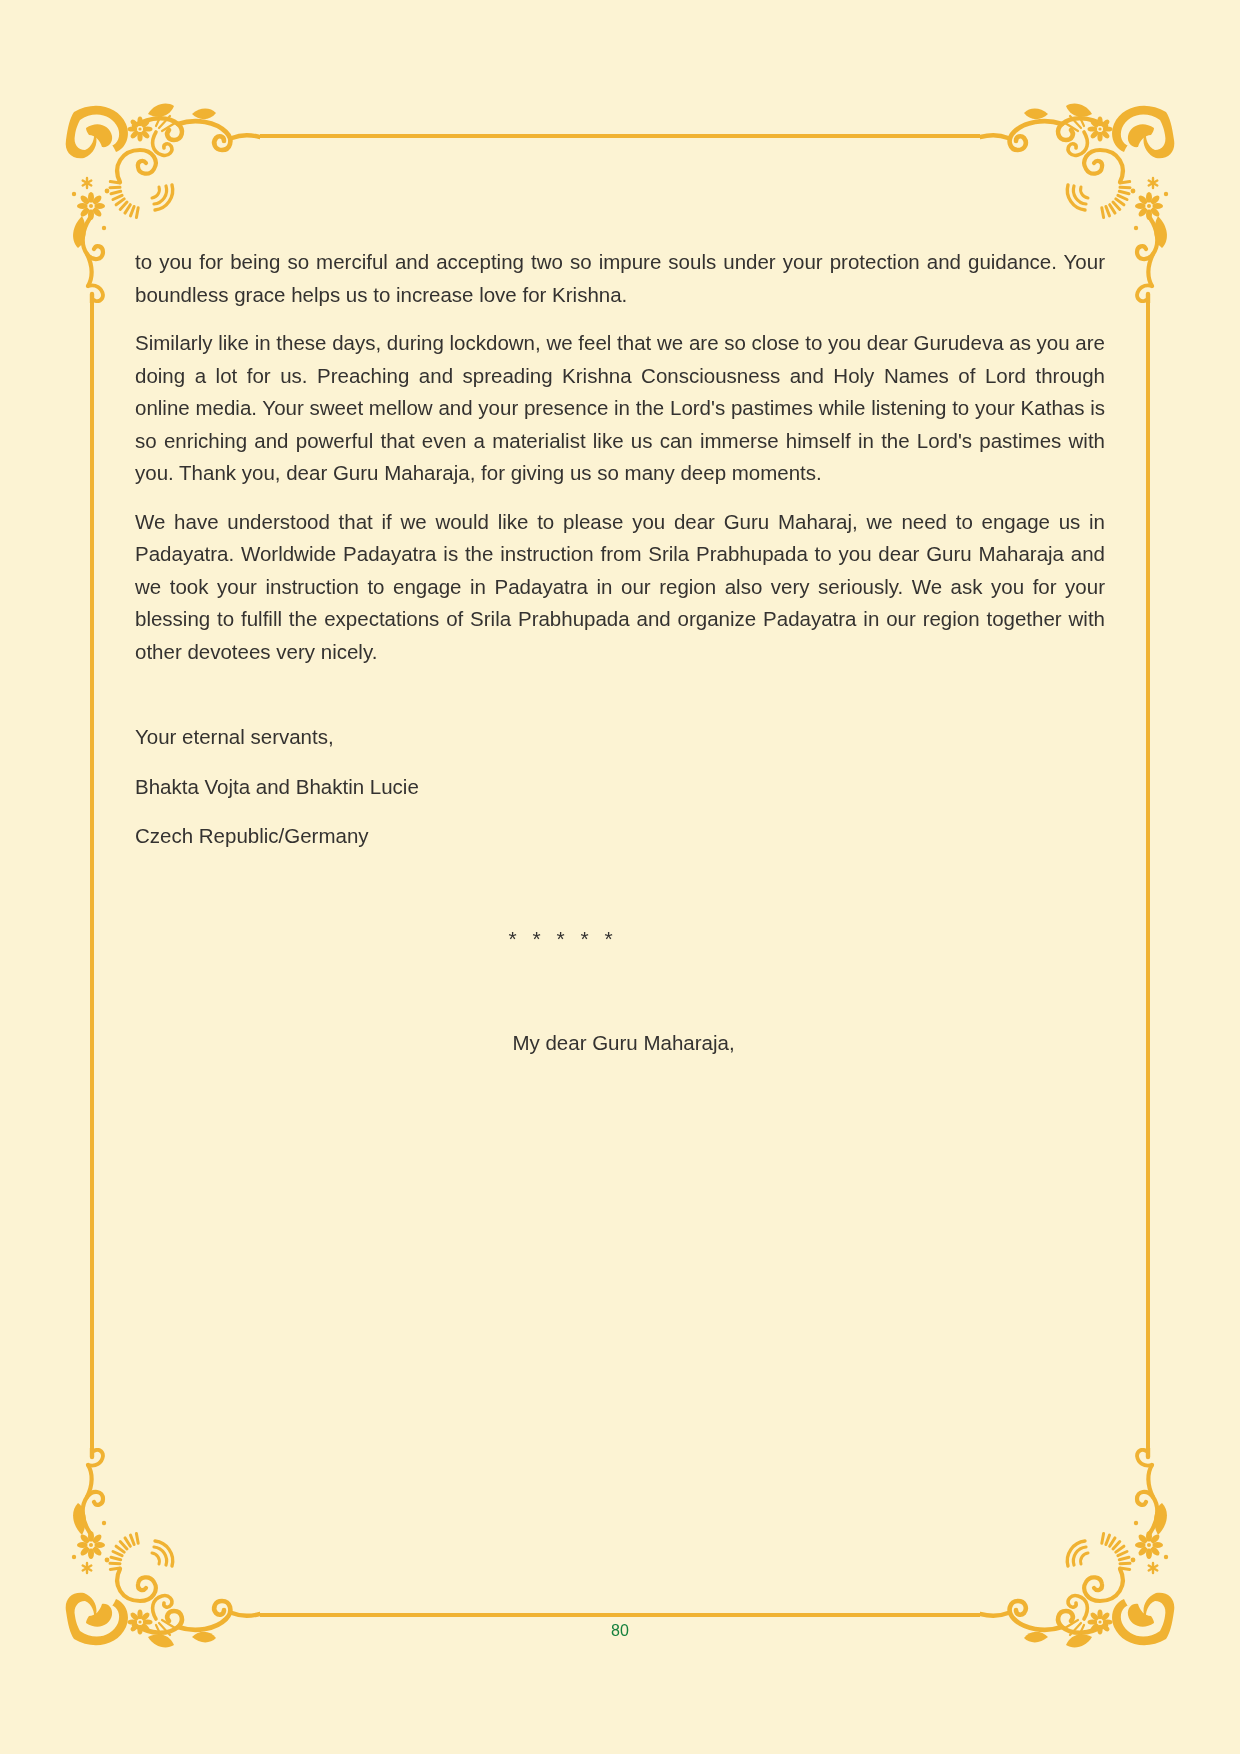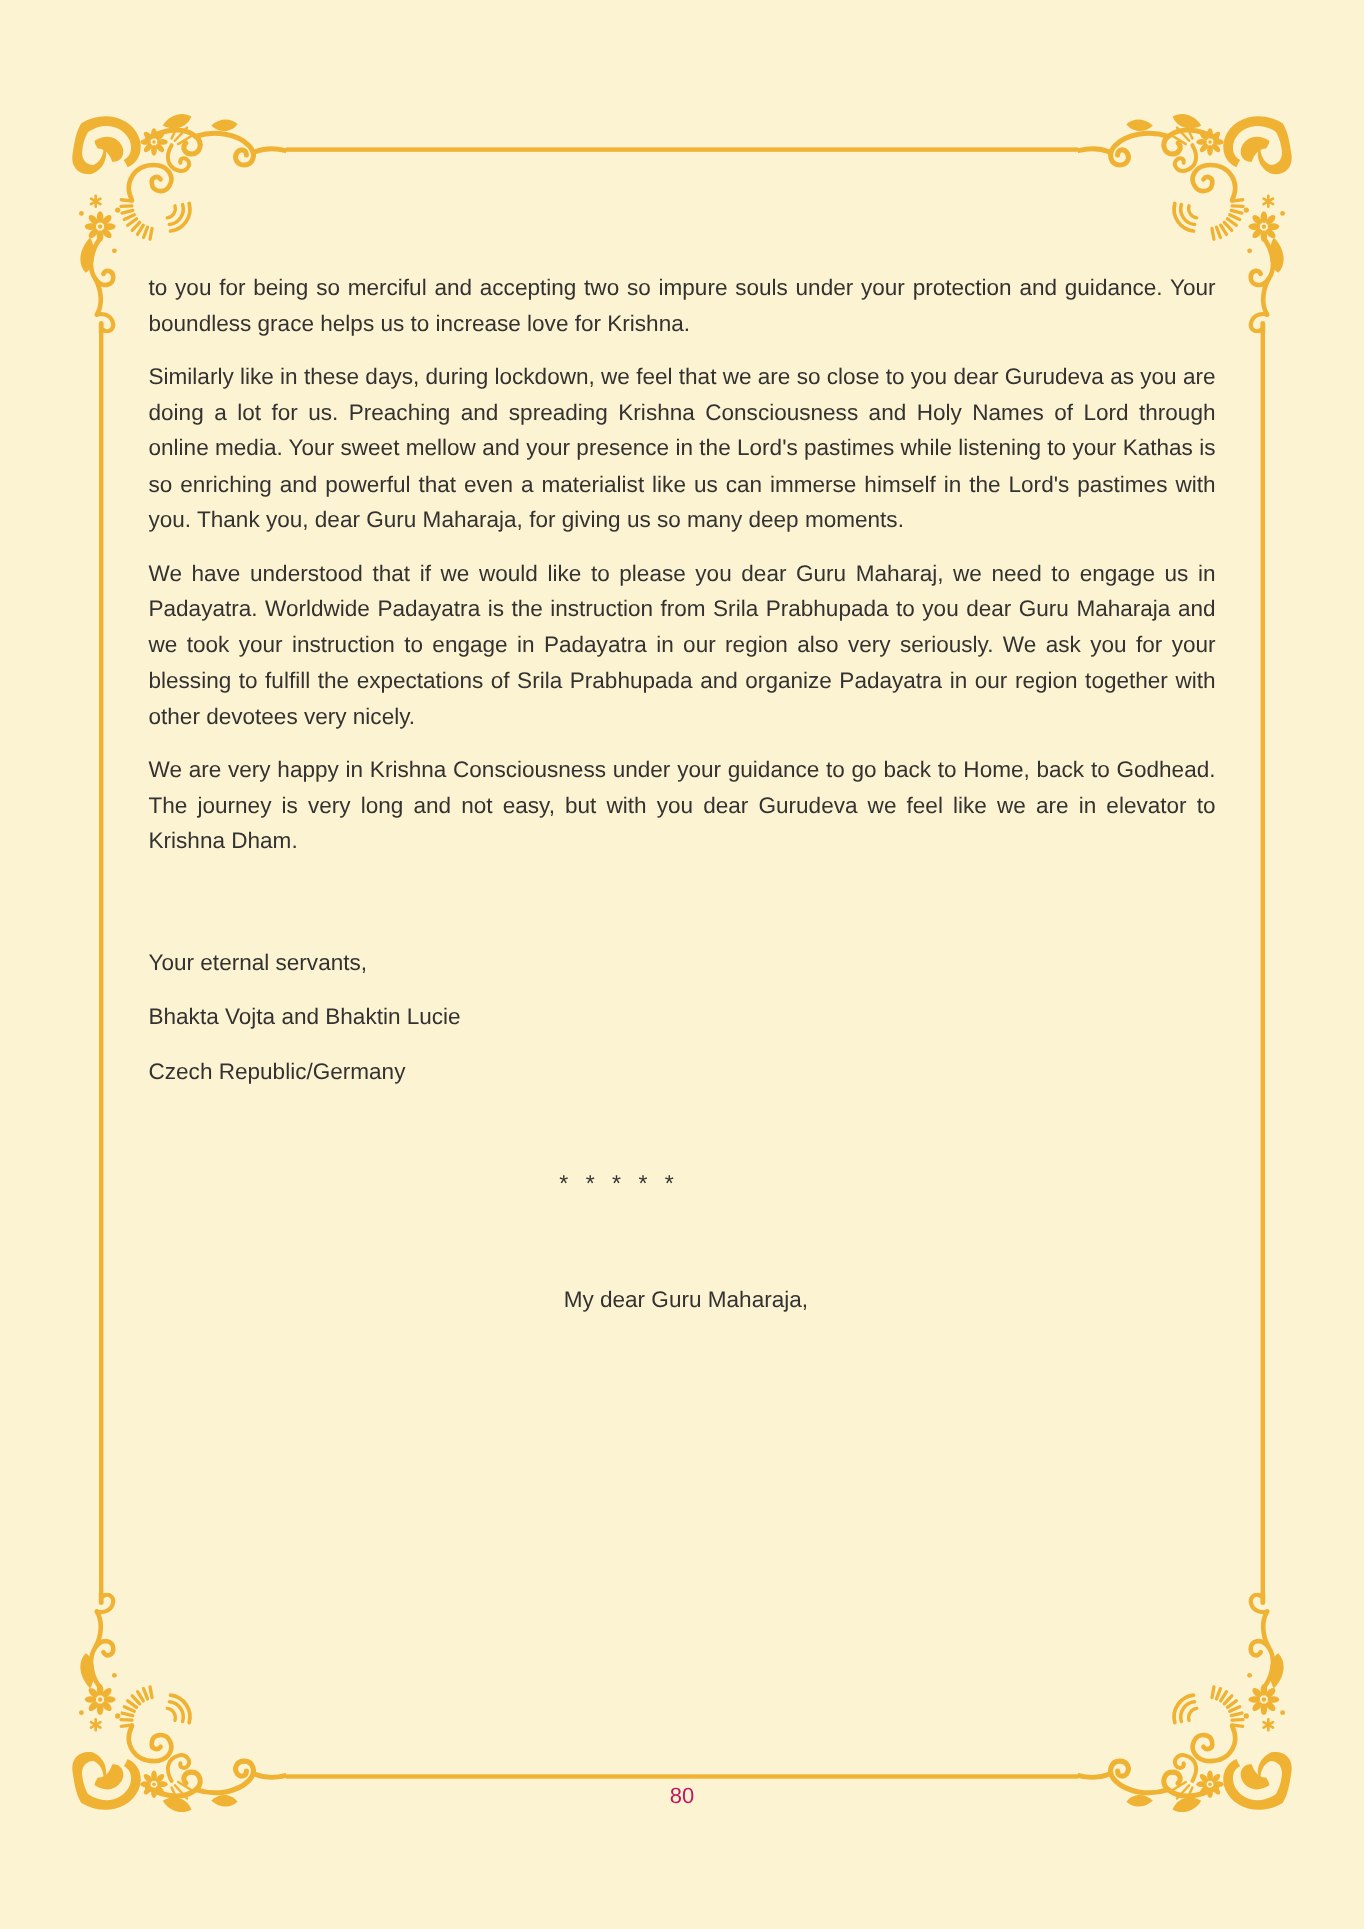--- a/index.html
+++ b/index.html
@@ -20,30 +20,30 @@
   .corner svg { display:block; width:100%; height:100%; }
   .corner-tl { left:60px;  top:98px; }
   .corner-tr { left:980px; top:98px;  transform:scaleX(-1); }
   .corner-bl { left:60px;  top:1448px; transform:scaleY(-1); }
   .corner-br { left:980px; top:1448px; transform:scale(-1,-1); }
   .content {
     position:absolute; left:135px; top:246px; width:970px;
     font-size:20.5px; line-height:32.5px; text-align:justify;
   }
   .content p { margin:0 0 16px 0; }
-  .sig-block { margin-top:78px; }
+  .sig-block { margin-top:53px; }
   .sig-block p { margin:0 0 17px 0; text-align:left; }
   .separator {
     text-align:center; transform:translateX(-57px);
     letter-spacing:5px; margin:70px 0 72px 0; font-size:21px;
   }
   .salutation { text-align:center; padding-left:7px; }
   .page-number {
     position:absolute; left:0; top:1622px; width:100%;
-    text-align:center; font-size:20px; color:#be185d;
+    text-align:center; font-size:16px; color:#15803d;
   }
 </style>
 </head>
 <body>
 
 <svg width="0" height="0" style="position:absolute">
   <defs>
     <g id="ornament">
 
       <g fill="none" stroke="#F0B232" stroke-linecap="round">
@@ -162,21 +162,20 @@
   <div class="corner corner-br">
     <svg viewBox="0 0 200 205">
         <use href="#ornament"></use>
       </svg>
   </div>
 
   <div class="content">
     <p>to you for being so merciful and accepting two so impure souls under your protection and guidance. Your boundless grace helps us to increase love for Krishna.</p>
     <p>Similarly like in these days, during lockdown, we feel that we are so close to you dear Gurudeva as you are doing a lot for us. Preaching and spreading Krishna Consciousness and Holy Names of Lord through online media. Your sweet mellow and your presence in the Lord's pastimes while listening to your Kathas is so enriching and powerful that even a materialist like us can immerse himself in the Lord's pastimes with you. Thank you, dear Guru Maharaja, for giving us so many deep moments.</p>
     <p>We have understood that if we would like to please you dear Guru Maharaj, we need to engage us in Padayatra. Worldwide Padayatra is the instruction from Srila Prabhupada to you dear Guru Maharaja and we took your instruction to engage in Padayatra in our region also very seriously. We ask you for your blessing to fulfill the expectations of Srila Prabhupada and organize Padayatra in our region together with other devotees very nicely.</p>
-    <p>We are very happy in Krishna Consciousness under your guidance to go back to Home, back to Godhead. The journey is very long and not easy, but with you dear Gurudeva we feel like we are in elevator to Krishna Dham.</p>
 
     <div class="sig-block">
       <p>Your eternal servants,</p>
       <p>Bhakta Vojta and Bhaktin Lucie</p>
       <p>Czech Republic/Germany</p>
     </div>
 
     <div class="separator">* * * * *</div>
 
     <p class="salutation">My dear Guru Maharaja,</p>

